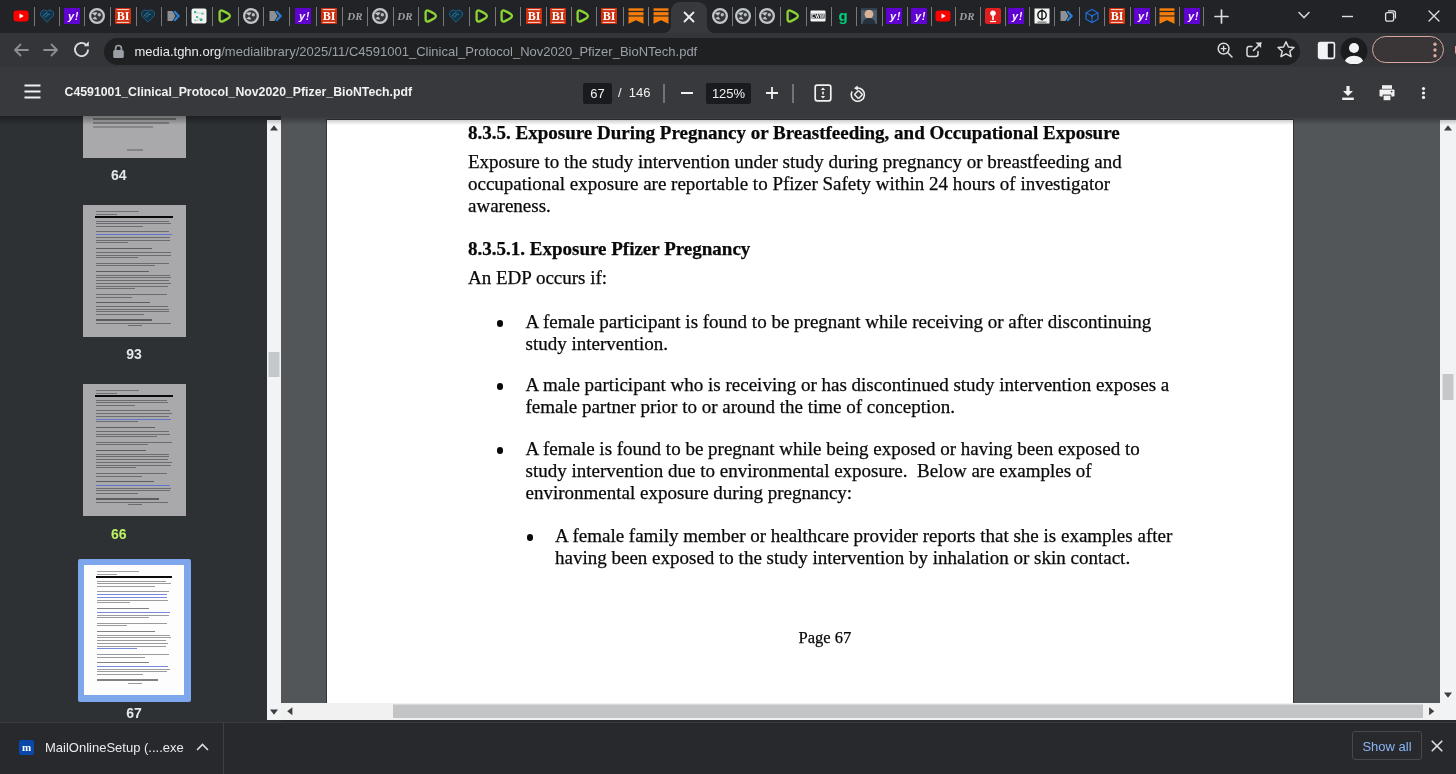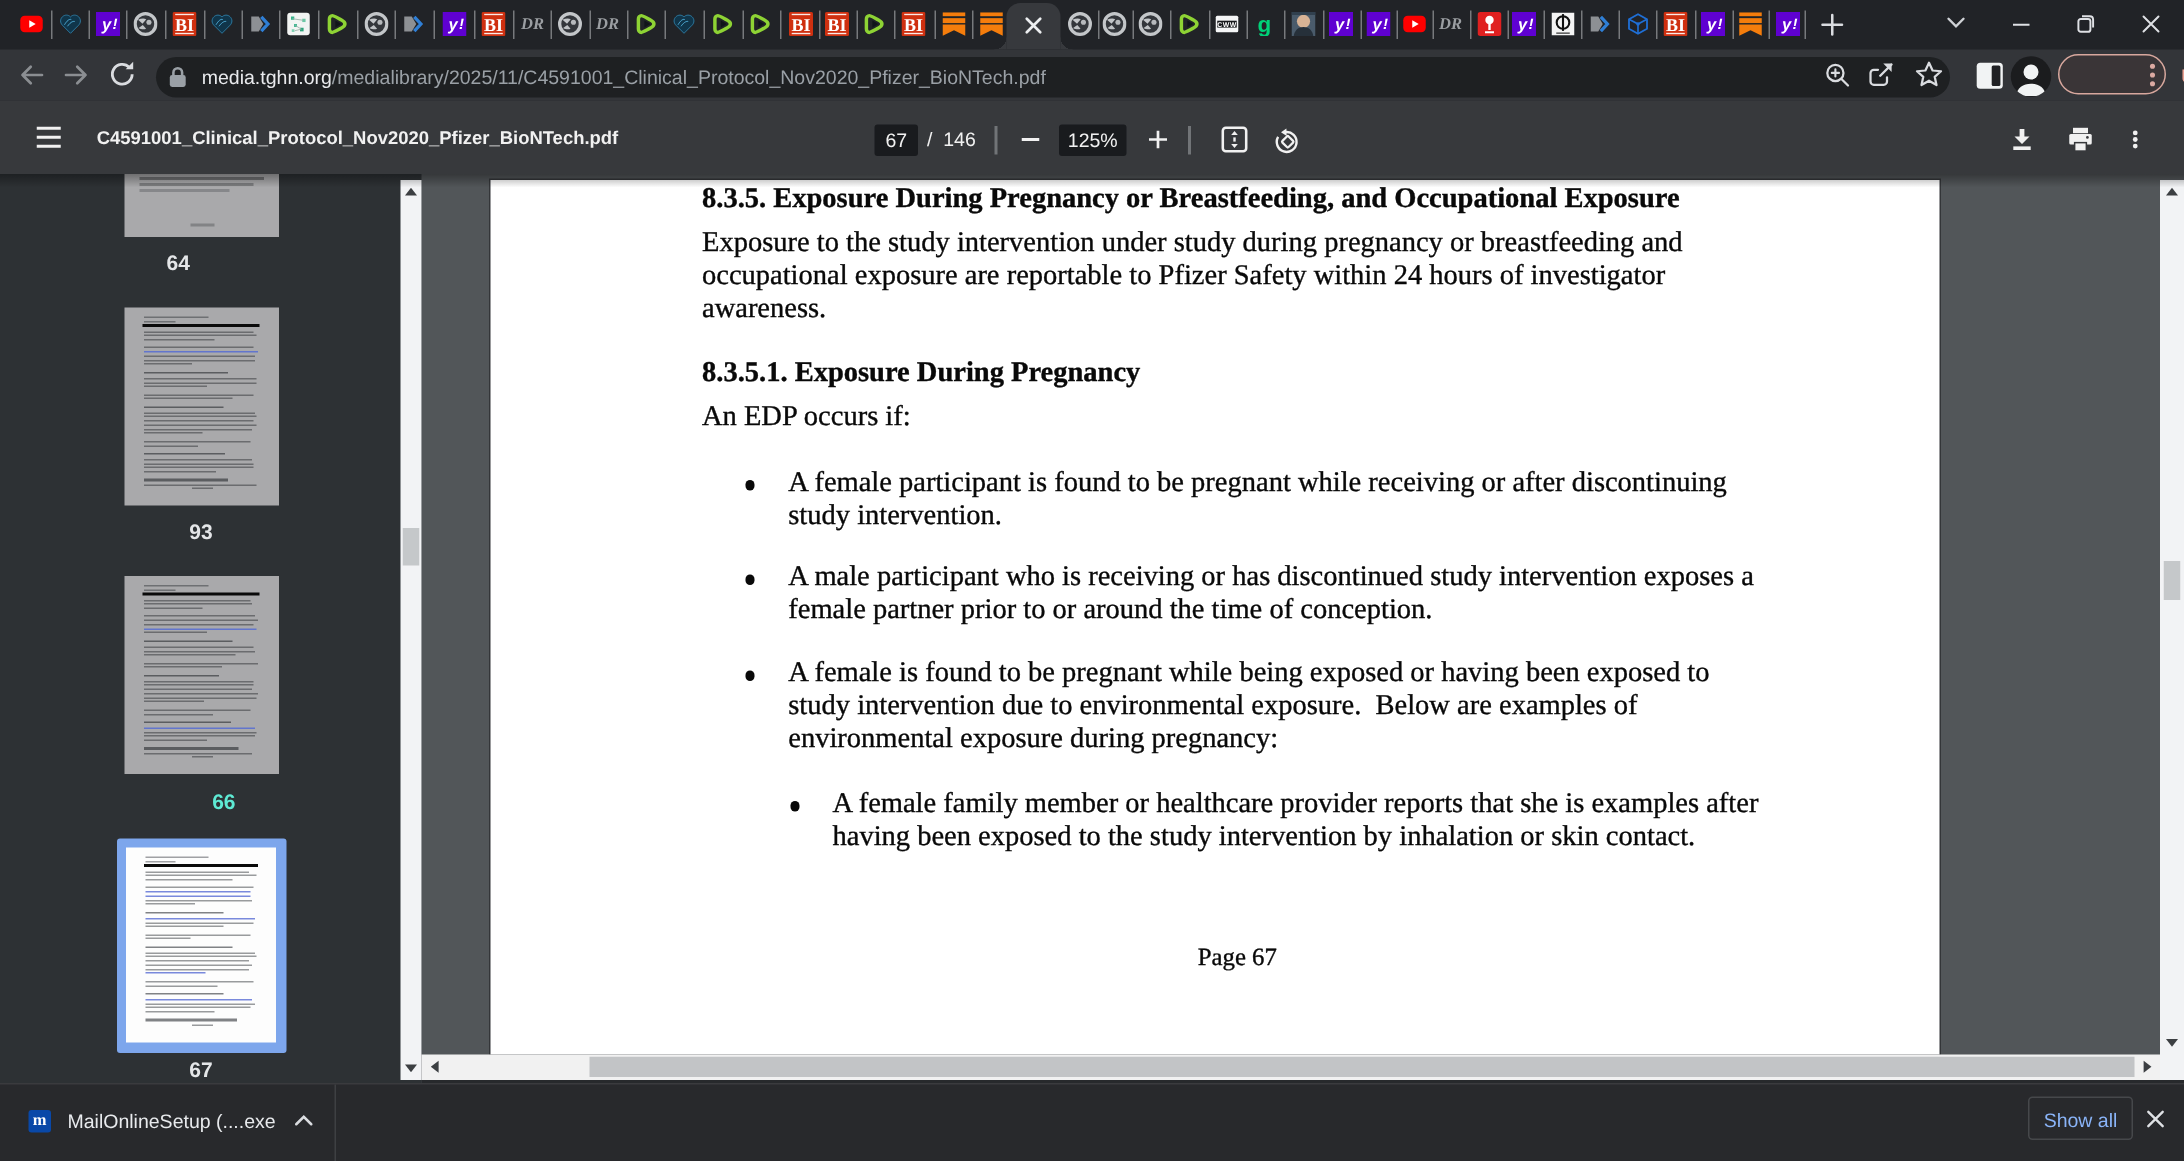--- a/index.html
+++ b/index.html
@@ -15,21 +15,21 @@
 #viewer { position:absolute; left:0; top:116px; width:1456px; height:606px; background:#525659; }
 #sidebar { position:absolute; left:0; top:116px; width:281px; height:606px; background:#2d3134; }
 #topshadow { position:absolute; left:0; top:116px; width:1456px; height:9px; background:linear-gradient(rgba(0,0,0,0.35), rgba(0,0,0,0)); pointer-events:none; }
 </style></head>
 <body>
 <div id="viewer"></div>
 <div id="sidebar"></div>
 <div class="abs" style="left:327px;top:120px;width:966px;height:583px;background:#fff;box-shadow:0 0 0 1px rgba(26,28,30,0.55)"></div>
 <div class="abs" style="left:468px;top:122.3px;width:720px;font:bold 19px 'Liberation Serif',serif;line-height:21.7px;color:#090909;-webkit-text-stroke:0.25px #090909">8.3.5. Exposure During Pregnancy or Breastfeeding, and Occupational Exposure</div>
 <div class="abs" style="left:468px;top:151.2px;width:676px;font:19px 'Liberation Serif',serif;line-height:21.7px;color:#090909;-webkit-text-stroke:0.25px #090909">Exposure to the study intervention under study during pregnancy or breastfeeding and occupational exposure are reportable to Pfizer Safety within 24 hours of investigator awareness.</div>
-<div class="abs" style="left:468px;top:237.8px;width:500px;font:bold 19px 'Liberation Serif',serif;line-height:21.7px;color:#090909;-webkit-text-stroke:0.25px #090909">8.3.5.1. Exposure During Pregnancy</div>
+<div class="abs" style="left:468px;top:237.8px;width:500px;font:bold 19px 'Liberation Serif',serif;line-height:21.7px;color:#090909;-webkit-text-stroke:0.25px #090909">8.3.5.1. Exposure Pfizer Pregnancy</div>
 <div class="abs" style="left:468px;top:266.5px;width:400px;font:19px 'Liberation Serif',serif;line-height:21.7px;color:#090909;-webkit-text-stroke:0.25px #090909">An EDP occurs if:</div>
 <div class="abs" style="left:496.5px;top:320.0px;width:6.6px;height:6.6px;border-radius:50%;background:#090909"></div>
 <div class="abs" style="left:525.5px;top:310.9px;width:632px;font:19px 'Liberation Serif',serif;line-height:21.7px;color:#090909;-webkit-text-stroke:0.25px #090909">A female participant is found to be pregnant while receiving or after discontinuing study intervention.</div>
 <div class="abs" style="left:496.5px;top:383.20000000000005px;width:6.6px;height:6.6px;border-radius:50%;background:#090909"></div>
 <div class="abs" style="left:525.5px;top:374.1px;width:648px;font:19px 'Liberation Serif',serif;line-height:21.7px;color:#090909;-webkit-text-stroke:0.25px #090909">A male participant who is receiving or has discontinued study intervention exposes a female partner prior to or around the time of conception.</div>
 <div class="abs" style="left:496.5px;top:447.20000000000005px;width:6.6px;height:6.6px;border-radius:50%;background:#090909"></div>
 <div class="abs" style="left:525.5px;top:438.1px;width:625px;font:19px 'Liberation Serif',serif;line-height:21.7px;color:#090909;-webkit-text-stroke:0.25px #090909">A female is found to be pregnant while being exposed or having been exposed to study intervention due to environmental exposure.&nbsp; Below are examples of environmental exposure during pregnancy:</div>
 <div class="abs" style="left:526.5px;top:534.3000000000001px;width:6.6px;height:6.6px;border-radius:50%;background:#090909"></div>
 <div class="abs" style="left:555px;top:525.2px;width:618px;font:19px 'Liberation Serif',serif;line-height:21.7px;color:#090909;-webkit-text-stroke:0.25px #090909">A female family member or healthcare provider reports that she is examples after having been exposed to the study intervention by inhalation or skin contact.</div>
 <div class="abs" style="left:798.5px;top:629.2px;width:100px;font:16.5px 'Liberation Serif',serif;line-height:18px;color:#090909;-webkit-text-stroke:0.25px #090909">Page 67</div>
@@ -106,21 +106,21 @@
     <div class="abs" style="left:13px;top:91.5px;width:46px;height:1px;background:#5b5d60;opacity:0.8"></div>
     <div class="abs" style="left:13px;top:96.8px;width:58px;height:1.4px;background:#5b5d60"></div>
     <div class="abs" style="left:13px;top:100.8px;width:74px;height:1px;background:#5a6fd0;opacity:0.9"></div>
     <div class="abs" style="left:13px;top:103.6px;width:75px;height:1px;background:#5b5d60;opacity:0.8"></div>
     <div class="abs" style="left:13px;top:106.3px;width:74px;height:1px;background:#5b5d60;opacity:0.8"></div>
     <div class="abs" style="left:13px;top:109.1px;width:42px;height:1px;background:#5b5d60;opacity:0.8"></div>
     <div class="abs" style="left:13px;top:114.4px;width:63px;height:1.4px;background:#5b5d60"></div>
     <div class="abs" style="left:13px;top:118.4px;width:72px;height:1px;background:#5b5d60;opacity:0.8"></div>
     <div class="abs" style="left:45px;top:120px;width:14px;height:1px;background:#5b5d60;opacity:0.8"></div>
   </div>
-<div class="abs" style="left:111px;top:526px;width:46px;text-align:right;font:bold 14px 'Liberation Sans',sans-serif;color:#5eead4">66</div>
+<div class="abs" style="left:111px;top:526px;width:46px;text-align:left;font:bold 14px 'Liberation Sans',sans-serif;color:#bef264">66</div>
 <div class="abs" style="left:77.5px;top:558.5px;width:113px;height:143.5px;background:#7da6ec;border-radius:2px"></div>
 <div class="abs" style="left:84px;top:565px;width:100px;height:130px;background:#fdfdfd;overflow:hidden">
     <div class="abs" style="left:13px;top:6px;width:42px;height:1px;background:#808285;opacity:0.75"></div>
     <div class="abs" style="left:13px;top:9px;width:20px;height:1px;background:#808285;opacity:0.75"></div>
     <div class="abs" style="left:12px;top:11px;width:76px;height:2.2px;background:#0a0a0a"></div>
     <div class="abs" style="left:13px;top:15.5px;width:69px;height:1px;background:#808285;opacity:0.8"></div>
     <div class="abs" style="left:13px;top:18.2px;width:74px;height:1px;background:#808285;opacity:0.8"></div>
     <div class="abs" style="left:13px;top:21.0px;width:58px;height:1px;background:#808285;opacity:0.8"></div>
     <div class="abs" style="left:13px;top:26.4px;width:72px;height:1px;background:#808285;opacity:0.8"></div>
     <div class="abs" style="left:13px;top:29.1px;width:70px;height:1px;background:#6a7cd8;opacity:0.9"></div>

